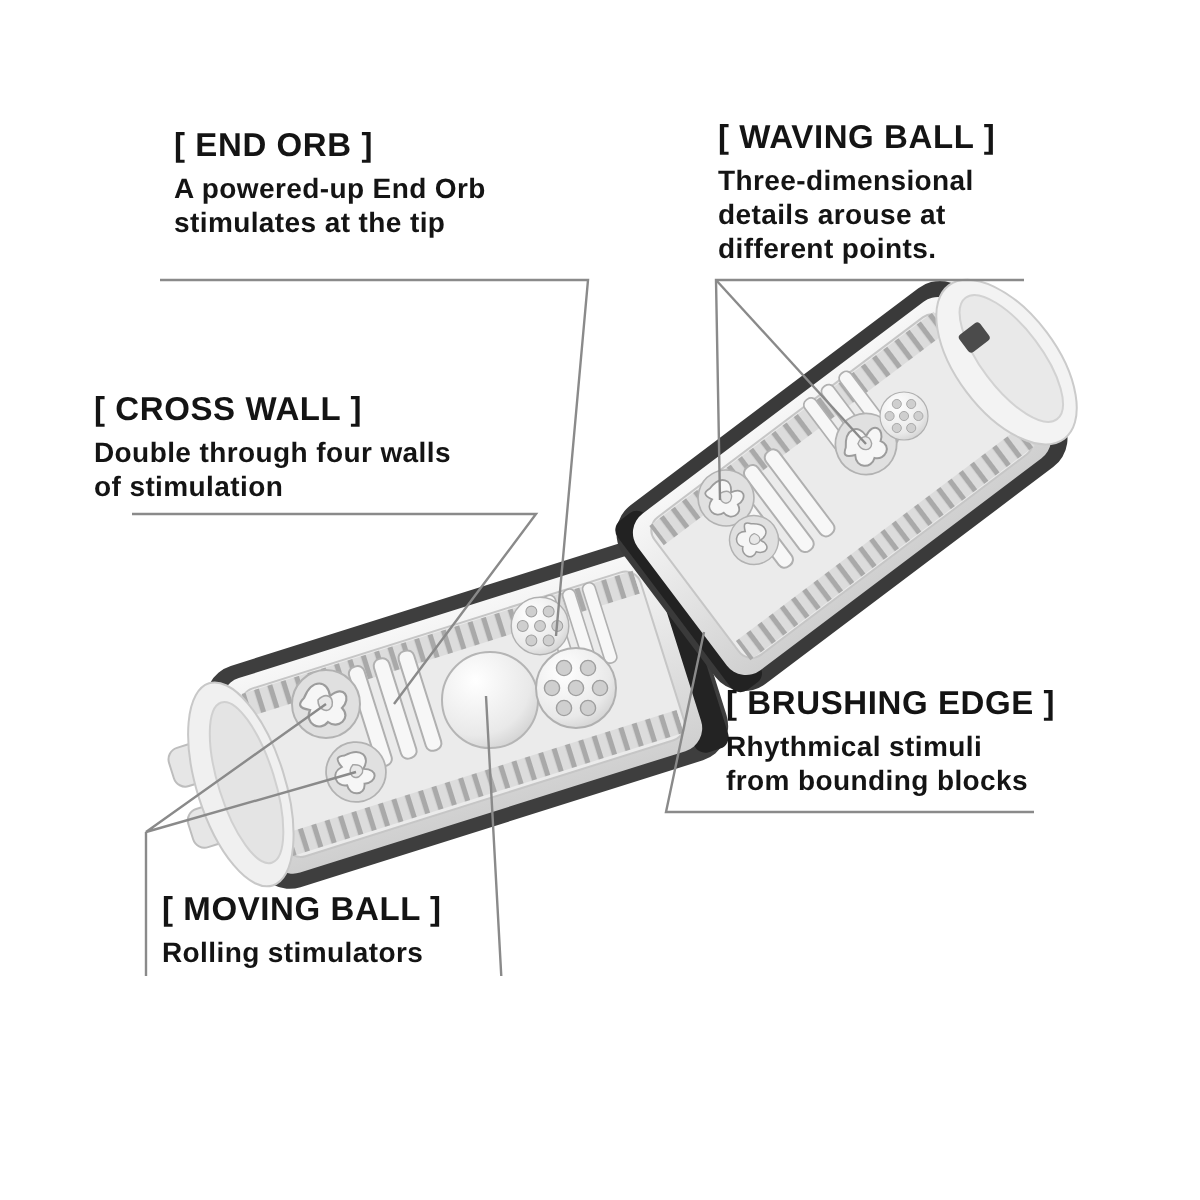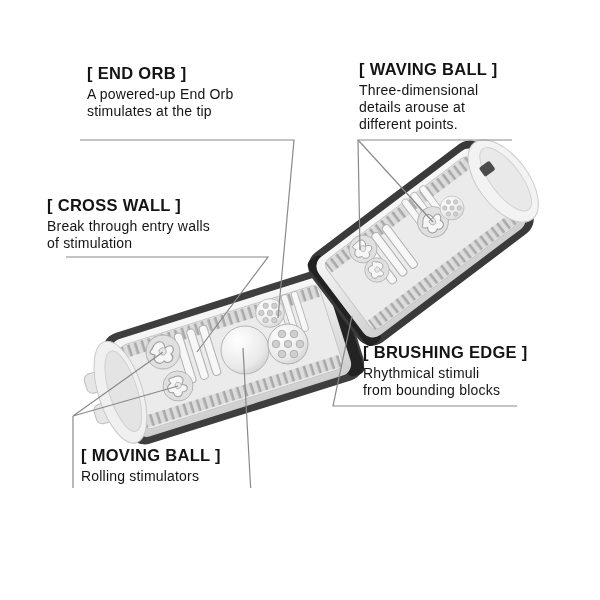--- a/index.html
+++ b/index.html
@@ -3,21 +3,21 @@
 <meta charset="utf-8">
 <style>
   html,body{margin:0;padding:0;}
   .stage{
     position:relative;width:600px;height:488px;background:#ffffff;
     font-family:"Liberation Sans","DejaVu Sans",sans-serif;overflow:hidden;
   }
   .stage svg{position:absolute;left:0;top:0;}
   .callout{position:absolute;color:#141414;}
   .co-title{font-size:16.5px;font-weight:bold;letter-spacing:0.3px;margin:0 0 3px 0;white-space:pre;}
-  .co-desc{font-size:14px;font-weight:normal;line-height:17px;letter-spacing:0.2px;white-space:pre-line;}
+  .co-desc{font-size:14px;font-weight:bold;line-height:17px;letter-spacing:0.2px;white-space:pre-line;}
   .co-end-orb{left:87px;top:64px;}
   .co-waving-ball{left:359px;top:60px;}
   .co-cross-wall{left:47px;top:196px;}
   .co-brushing-edge{left:363px;top:343px;}
   .co-moving-ball{left:81px;top:446px;}
   .co-orb-shelter{left:262px;top:432px;}
 </style>
 </head>
 <body>
 
@@ -129,21 +129,21 @@
 
   <div class="callout co-waving-ball">
     <div class="co-title">[ WAVING BALL ]</div>
     <div class="co-desc">Three-dimensional
 details arouse at
 different points.</div>
   </div>
 
   <div class="callout co-cross-wall">
     <div class="co-title">[ CROSS WALL ]</div>
-    <div class="co-desc">Break through entry walls
+    <div class="co-desc">Double through four walls
 of stimulation</div>
   </div>
 
   <div class="callout co-moving-ball">
     <div class="co-title">[ MOVING BALL ]</div>
     <div class="co-desc">Rolling stimulators
 greet you upon entry</div>
   </div>
 
   <div class="callout co-brushing-edge">

